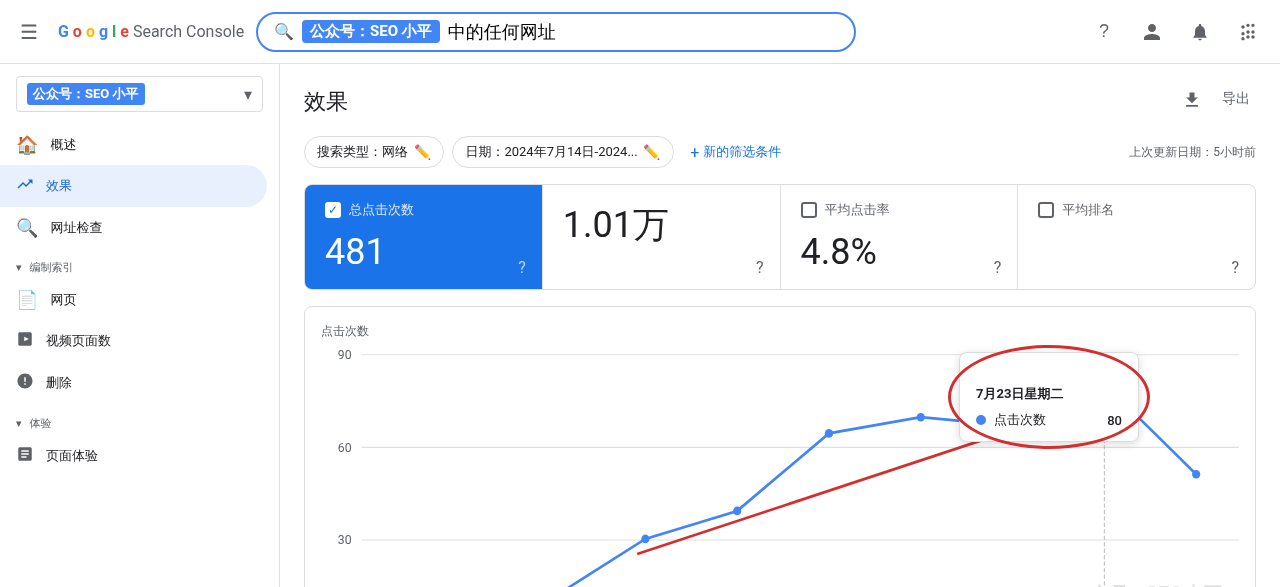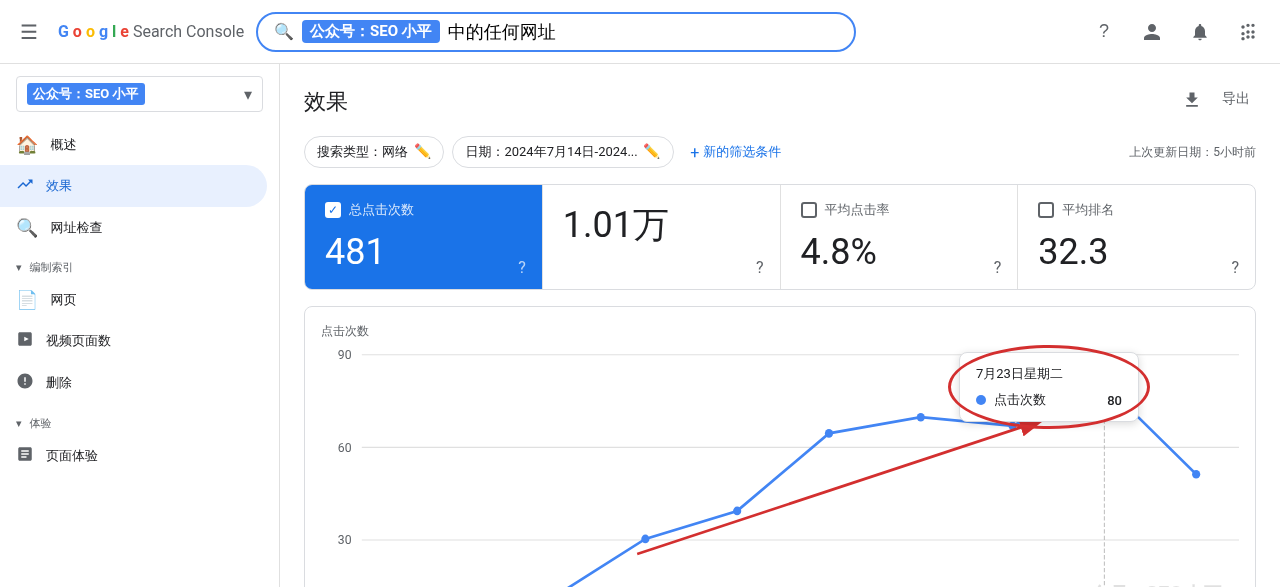--- a/index.html
+++ b/index.html
@@ -63,21 +63,21 @@
     }
     .page-title { font-size: 22px; font-weight: 400; color: #202124; }
     .main-header-actions { margin-left: auto; display: flex; gap: 8px; }
     .icon-btn { color: #5f6368; cursor: pointer; font-size: 18px; padding: 6px; }
 
     
     .filter-bar {
       display: flex; align-items: center; gap: 8px; margin-bottom: 16px; flex-wrap: wrap;
     }
     .filter-chip {
-      display: flex; align-items: flex-start; gap: 6px; border: 1px solid #dadce0;
+      display: flex; align-items: center; gap: 6px; border: 1px solid #dadce0;
       border-radius: 16px; padding: 6px 12px; font-size: 13px; cursor: pointer;
       background: #fff; color: #202124;
     }
     .filter-chip .edit-icon { color: #5f6368; font-size: 14px; }
     .add-filter {
       display: flex; align-items: center; gap: 4px; color: #1a73e8;
       cursor: pointer; font-size: 13px; padding: 6px 8px;
     }
     .last-updated { margin-left: auto; color: #5f6368; font-size: 12px; }
 
@@ -101,21 +101,21 @@
     .chart-container { border: 1px solid #dadce0; border-radius: 8px; padding: 16px; position: relative; }
     .chart-y-label { font-size: 12px; color: #5f6368; margin-bottom: 4px; }
     .chart-wrapper { position: relative; height: 280px; }
     .chart-svg { width: 100%; height: 100%; }
     .tooltip-box {
       position: absolute; top: 20px; right: 80px;
       background: #fff; border: 1px solid #dadce0; border-radius: 8px;
       padding: 12px 16px; box-shadow: 0 2px 8px rgba(0,0,0,0.15); min-width: 180px;
       z-index: 10;
     }
-    .tooltip-date { font-size: 13px; font-weight: 400; color: #202124; margin-bottom: 8px; }
+    .tooltip-date { font-size: 13px; font-weight: 700; color: #202124; margin-bottom: 8px; margin-top: 20px; }
     .tooltip-row { display: flex; align-items: center; gap: 8px; font-size: 13px; color: #202124; }
     .tooltip-dot { width: 10px; height: 10px; border-radius: 50%; background: #4285f4; }
     .tooltip-label { flex: 1; }
     .tooltip-value { font-weight: 500; }
     .watermark {
       position: absolute; bottom: 16px; right: 16px;
       color: rgba(0,0,0,0.12); font-size: 20px; font-weight: 700; white-space: nowrap;
     }
   </style>
 </head>
@@ -275,21 +275,20 @@
         </div>
         <div class="metric-value">4.8%</div>
         <span class="metric-help">?</span>
       </div>
 
       <div class="metric-card">
         <div class="metric-header">
           <div class="metric-checkbox" style="border-color:#5f6368;"></div>
           <span class="metric-label">平均排名</span>
         </div>
-        <div class="metric-value">32.3</div>
         <span class="metric-help">?</span>
       </div>
     </div>
 
     <div class="chart-container">
       <div class="chart-y-label">点击次数</div>
       <div class="chart-wrapper">
         <svg class="chart-svg" viewBox="0 0 900 260" preserveAspectRatio="none">
 
           <line x1="40" y1="10" x2="900" y2="10" stroke="#e0e0e0" stroke-width="1"></line>

